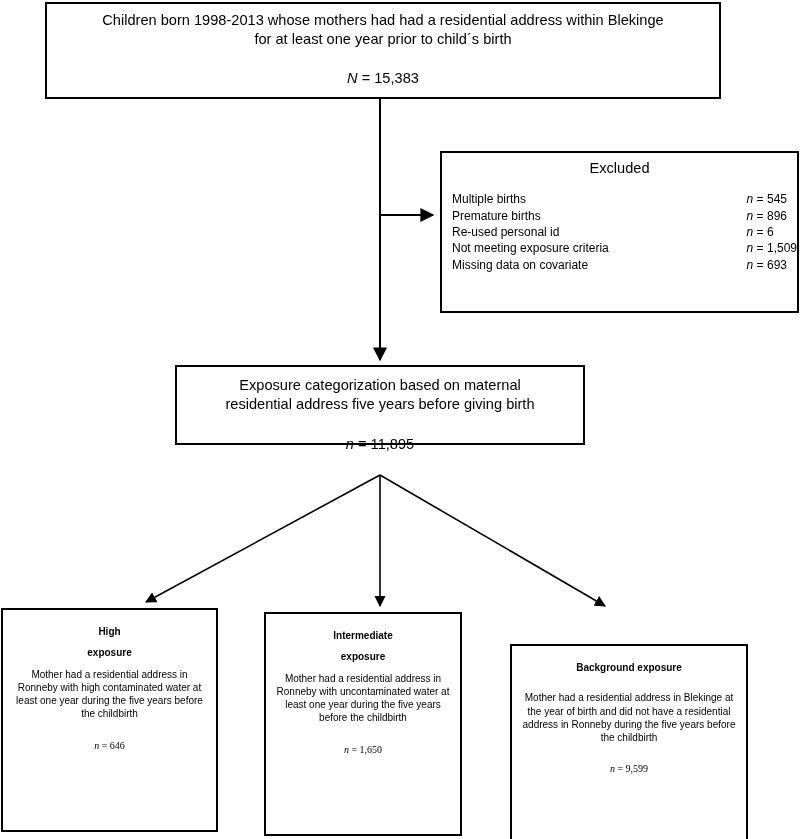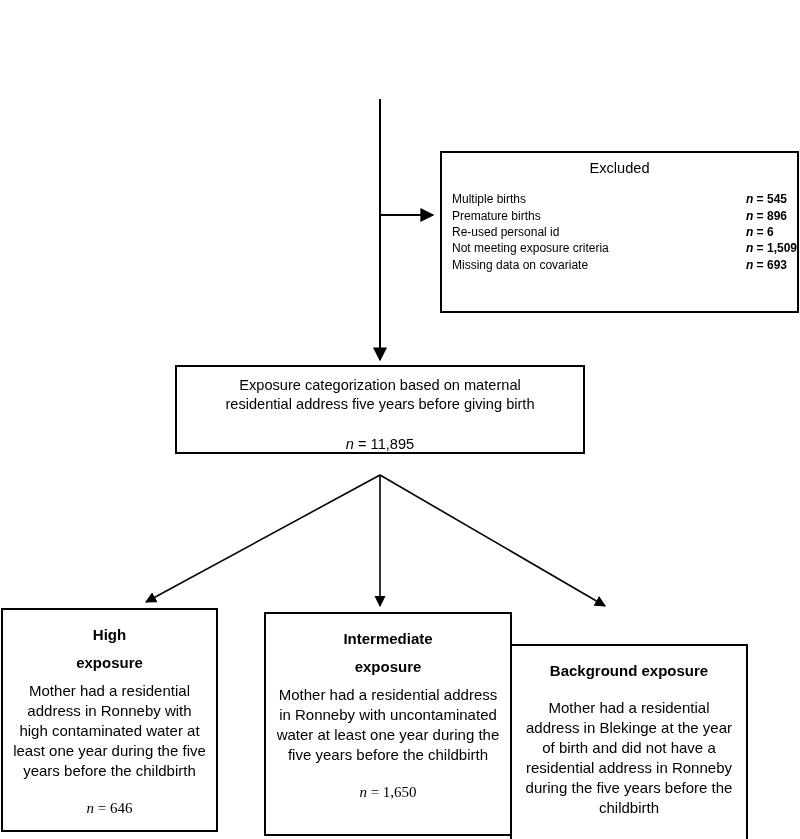--- a/index.html
+++ b/index.html
@@ -76,35 +76,35 @@
     width: 100%;
     border-collapse: collapse;
     font-size: 12px;
   }
   .excl-table td {
     padding: 0 0 1px 0;
     white-space: nowrap;
     line-height: 1.28;
   }
   .excl-table td.label { padding-left: 10px; }
-  .excl-table td.value { padding-left: 4px; width: 1%; font-weight: bold; }
+  .excl-table td.value { padding-left: 4px; width: 1%; }
 
   
   #box-exposure {
     left: 175px;
     top: 365px;
     width: 410px;
-    height: 89px;
+    height: 80px;
   }
   #box-exposure .pad { padding-top: 9px; }
   #box-exposure .count { margin-top: 20px; }
 
   
   .leaf {
-    font-size: 15px;
+    font-size: 10px;
     line-height: 1.33;
   }
   .leaf .head {
     font-weight: bold;
     display: block;
     margin-top: 8px;
   }
   .leaf .body {
     display: block;
     margin-top: 8px;
@@ -115,21 +115,21 @@
   }
   #box-high {
     left: 1px;
     top: 608px;
     width: 217px;
     height: 224px;
   }
   #box-intermediate {
     left: 264px;
     top: 612px;
-    width: 248px;
+    width: 198px;
     height: 224px;
   }
   #box-background {
     left: 510px;
     top: 612px;
     width: 238px;
     height: 224px;
     margin-top: 32px;
   }
   #box-background .body { margin-top: 17px; }
@@ -148,20 +148,27 @@
 
     <line x1="380" y1="99" x2="380" y2="360" stroke="#000000" stroke-width="2" marker-end="url(#arrow)"></line>
 
     <line x1="380" y1="215" x2="433" y2="215" stroke="#000000" stroke-width="2" marker-end="url(#arrow)"></line>
 
     <line x1="380" y1="475" x2="146" y2="602" stroke="#000000" stroke-width="1.6" marker-end="url(#arrow)"></line>
     <line x1="380" y1="475" x2="380" y2="606" stroke="#000000" stroke-width="1.6" marker-end="url(#arrow)"></line>
     <line x1="380" y1="475" x2="605" y2="606" stroke="#000000" stroke-width="1.6" marker-end="url(#arrow)"></line>
   </svg>
 
+  <div class="box" id="box-source">
+    <div class="pad">
+      <span class="title-line">Children born 1998-2013 whose mothers had had a residential address within Blekinge</span>
+      <span class="title-line">for at least one year prior to child´s birth</span>
+      <span class="count"><span class="ital">N</span><span> = 15,383</span></span>
+    </div>
+  </div>
 
   <div class="box" id="box-excluded">
     <span class="excl-title">Excluded</span>
     <table class="excl-table">
       <tbody>
         <tr>
           <td class="label">Multiple births</td>
           <td class="value"><span class="ital">n</span><span> = 545</span></td>
         </tr>
         <tr>

